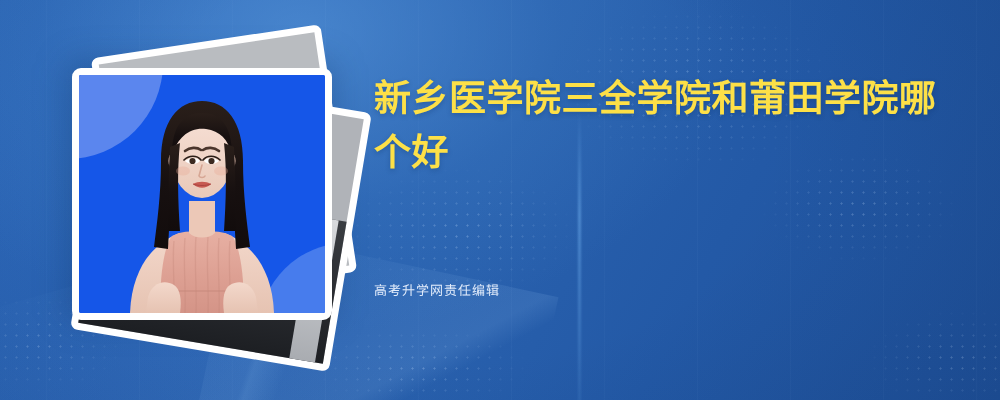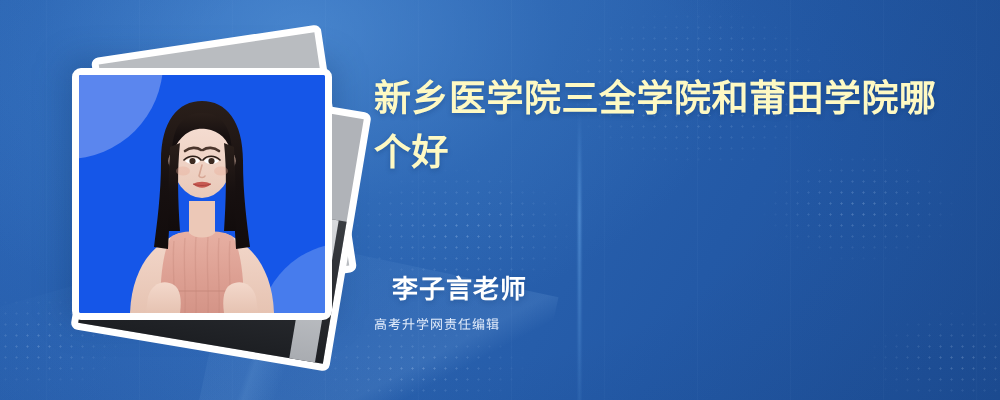--- a/index.html
+++ b/index.html
@@ -242,21 +242,21 @@
 
   .title {
     position: absolute;
     top: 72px;
     left: 0;
     width: 582px;
     margin: 0;
     font-size: 37px;
     line-height: 54px;
     font-weight: 700;
-    color: #fef9c3;
+    color: #fde047;
     letter-spacing: 0.5px;
     text-shadow: 0 2px 5px rgba(10,45,100,0.30);
   }
 
   .byline {
     position: absolute;
     top: 272px;
     left: 18px;
     width: 560px;
   }
@@ -384,18 +384,17 @@
         <path d="M34 206 C38 192 50 188 60 194 C66 198 68 208 66 222 L32 222 Z" fill="url(#armG)"></path>
         <path d="M142 206 C138 192 126 188 116 194 C110 198 108 208 110 222 L144 222 Z" fill="url(#armG)"></path>
       </svg>
     </div>
   </div>
 
   <div class="text-col">
     <h1 class="title">新乡医学院三全学院和莆田学院哪个好</h1>
 
     <div class="byline">
-      <div class="author-name">李子言老师</div>
       <div class="author-role">高考升学网责任编辑</div>
     </div>
   </div>
 
 </div>
 
 </body></html>

